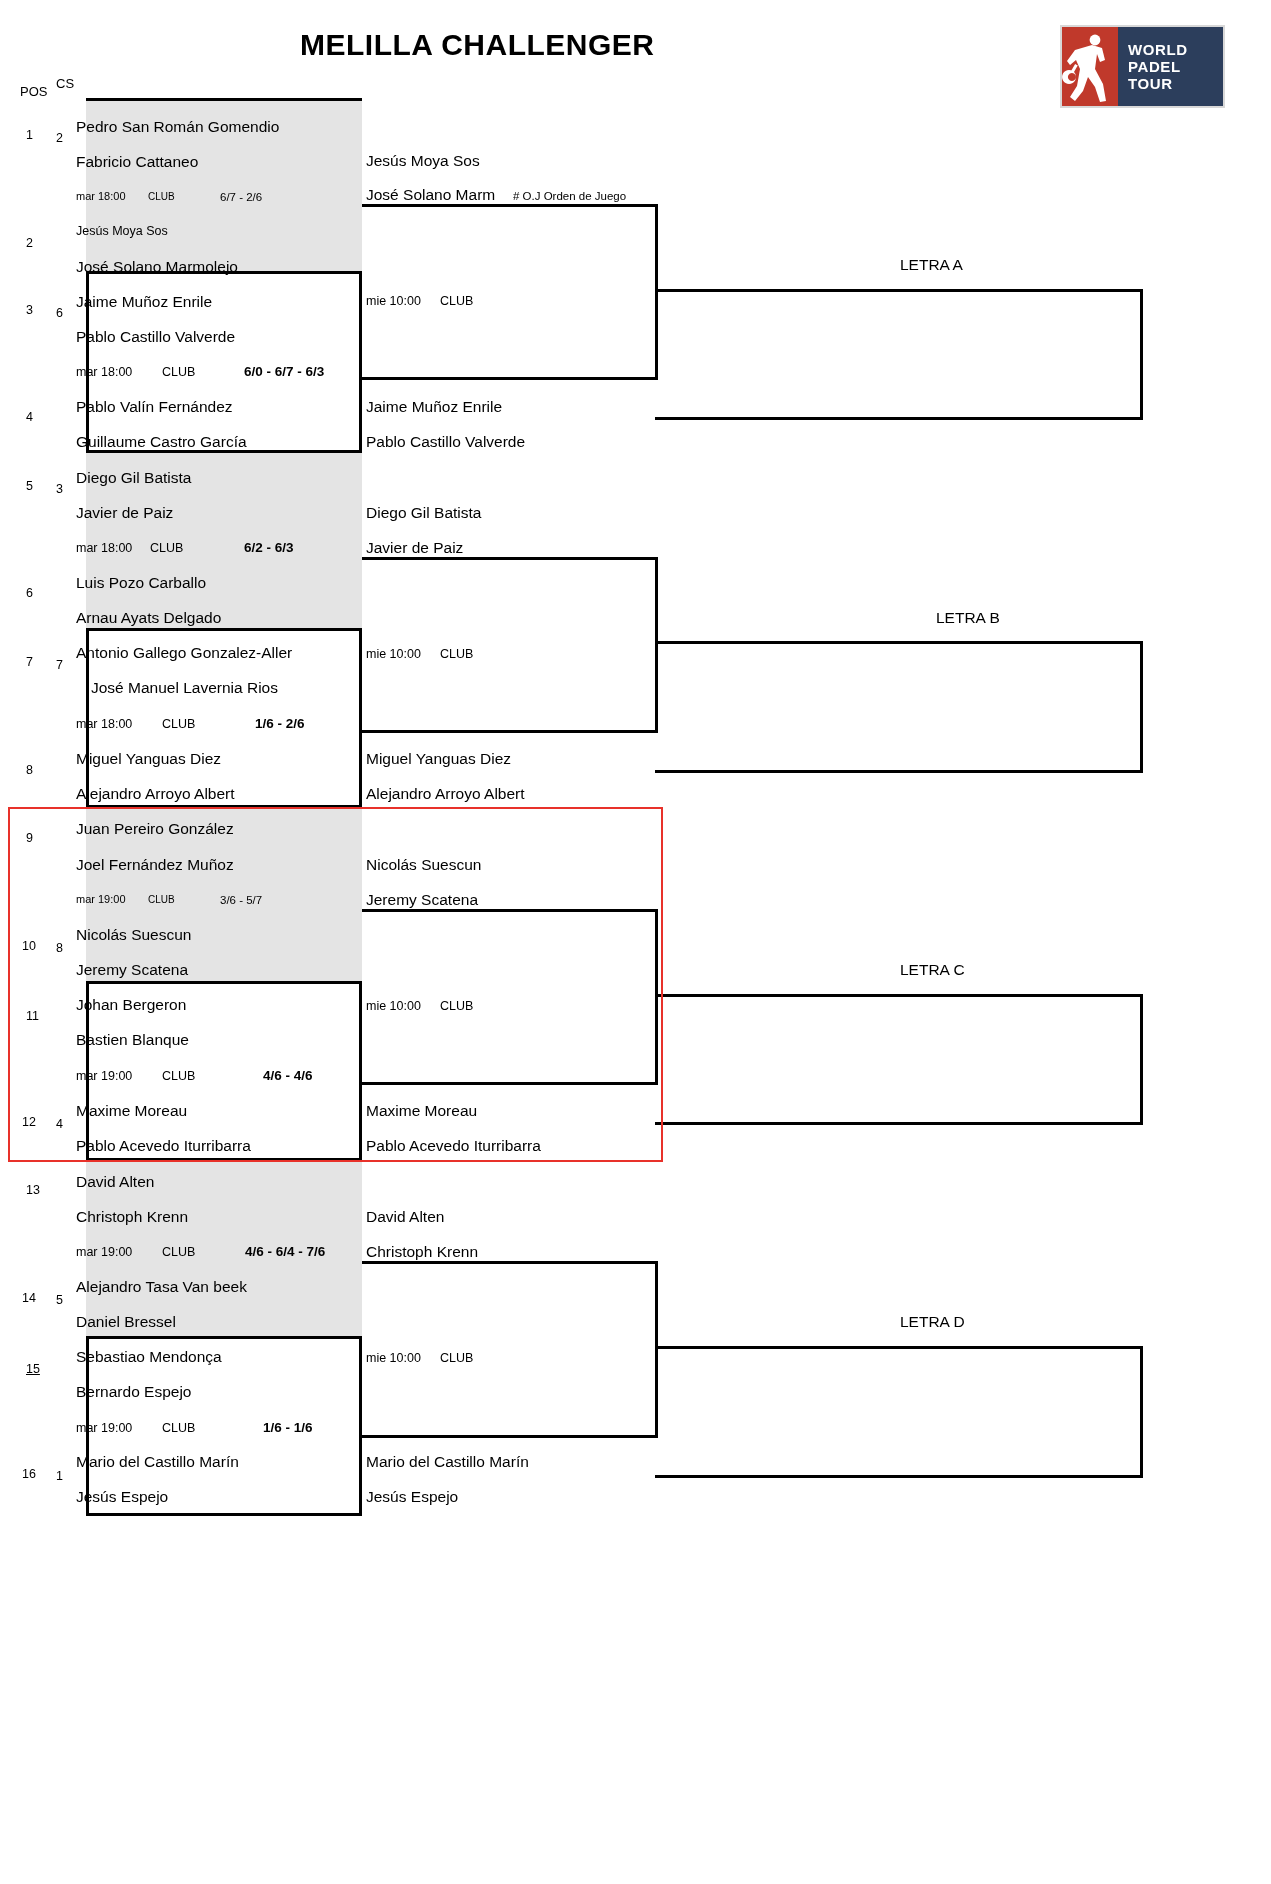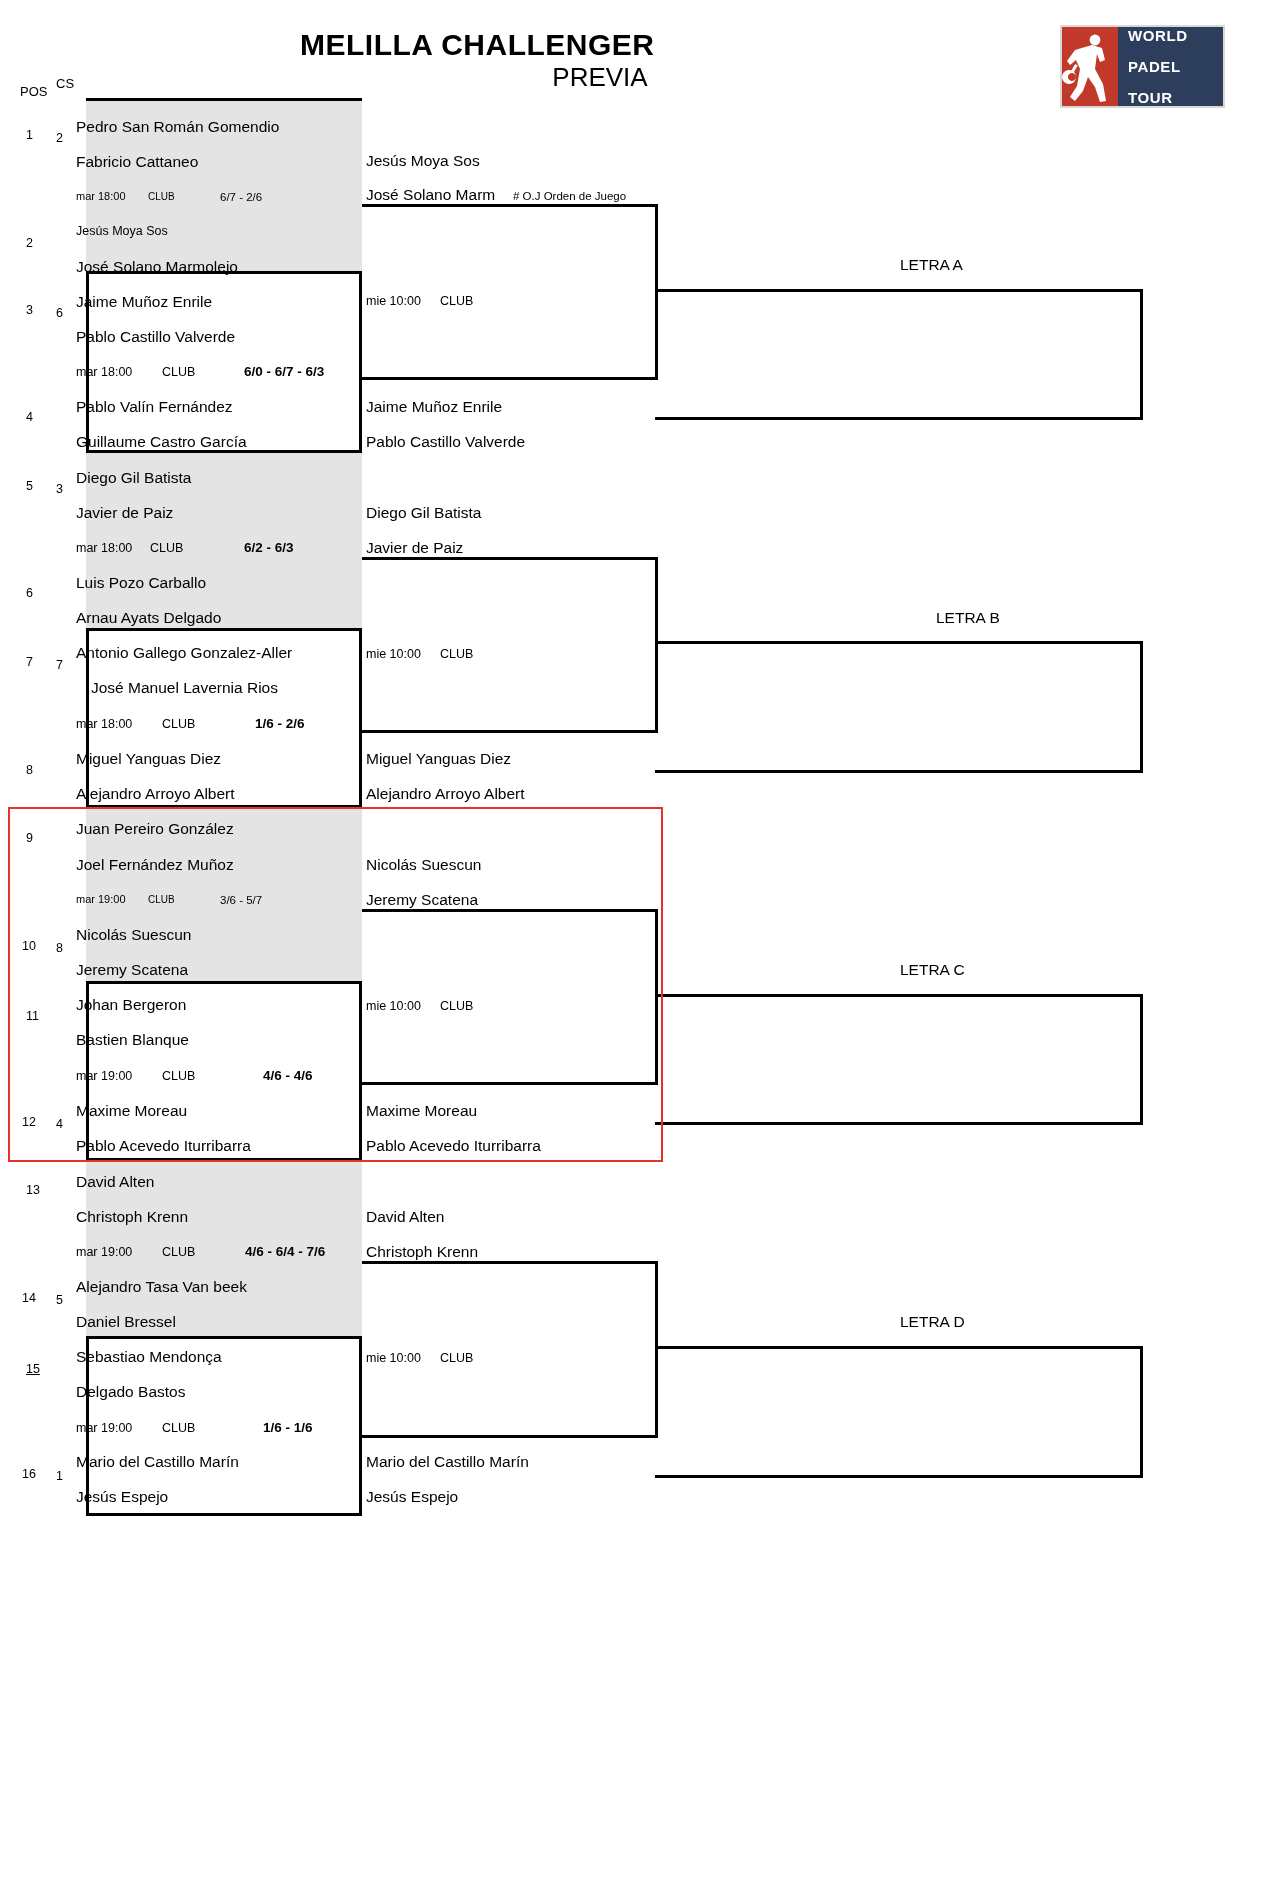--- a/index.html
+++ b/index.html
@@ -24,21 +24,21 @@
   .logo{
     position:absolute; left:1060px; top:25px; width:165px; height:83px;
     border:2px solid #d8d8d8; background:#fff; box-sizing:border-box;
     display:flex;
   }
   .logo-red{
     width:56px; background:#c0392b; position:relative; overflow:hidden;
   }
   .logo-blue{
     flex:1; background:#2c3e5c; display:flex; flex-direction:column;
-    justify-content:space-between; padding-left:10px; box-sizing:border-box;
+    justify-content:center; padding-left:10px; box-sizing:border-box;
   }
   .logo-blue span{
     color:#fff; font-weight:bold; font-size:15px; line-height:17px;
     letter-spacing:.6px;
   }
   .logo-fig{position:absolute; left:-4px; top:2px;}
 
   
   .poshdr{position:absolute; font-size:13px;}
 
@@ -65,21 +65,20 @@
     position:absolute; border:2px solid #e8312a; box-sizing:border-box;
     pointer-events:none;
   }
 </style>
 </head>
 <body>
 
 <div class="stage">
 
   <div class="title">MELILLA CHALLENGER</div>
-  <div class="subtitle">PREVIA</div>
 
   <div class="logo">
     <div class="logo-red">
       <svg class="logo-fig" width="64" height="79" viewBox="0 0 64 79" aria-hidden="true">
         <g fill="#ffffff">
           <circle cx="37" cy="11" r="5.4"></circle>
           <path d="M34 16 L44 19 L47 31 L42 33 L39 25 L37 40 L45 55 L48 72 L42 73 L37 58 L30 48 L25 62 L17 72 L12 68 L19 57 L22 40 L18 31 L12 36 L9 32 L17 21 Z"></path>
           <path d="M11 41 a7 7 0 1 0 .1 0 z M14 44 a4 4 0 1 1 -.1 0 z"></path>
           <rect x="15" y="35" width="3" height="9" transform="rotate(30 16 39)"></rect>
         </g>
@@ -184,21 +183,21 @@
   <div class="t num" style="left:22px; top:1291px;">14</div>
   <div class="t num" style="left:56px; top:1293px;">5</div>
   <div class="t name" style="left:76px; top:1278px;">Alejandro Tasa Van beek</div>
   <div class="t name" style="left:76px; top:1313px;">Daniel Bressel</div>
 
   <div class="blk" style="left:86px; top:1336px; width:276px; height:180px; border-left:3px solid #000; border-right:3px solid #000;"></div>
   <div class="ln-t" style="left:86px; top:1336px; width:276px;"></div>
   <div class="ln-b" style="left:86px; top:1513px; width:276px;"></div>
   <div class="t num" style="left:26px; top:1362px;text-decoration:underline;">15</div>
   <div class="t name" style="left:76px; top:1348px;">Sebastiao Mendonça</div>
-  <div class="t name" style="left:76px; top:1383px;">Delgado Bastos</div>
+  <div class="t name" style="left:76px; top:1383px;">Bernardo Espejo</div>
   <div class="t meta" style="left:76px; top:1421px;">mar 19:00</div>
   <div class="t meta" style="left:162px; top:1421px;">CLUB</div>
   <div class="t score" style="left:263px; top:1420px;">1/6 - 1/6</div>
   <div class="t num" style="left:22px; top:1467px;">16</div>
   <div class="t num" style="left:56px; top:1469px;">1</div>
   <div class="t name" style="left:76px; top:1453px;">Mario del Castillo Marín</div>
   <div class="t name" style="left:76px; top:1488px;">Jesús Espejo</div>
 
   <div class="t name-r2" style="left:366px; top:152px;">Jesús Moya Sos</div>
   <div class="t name-r2" style="left:366px; top:186px;">José Solano Marm</div>

